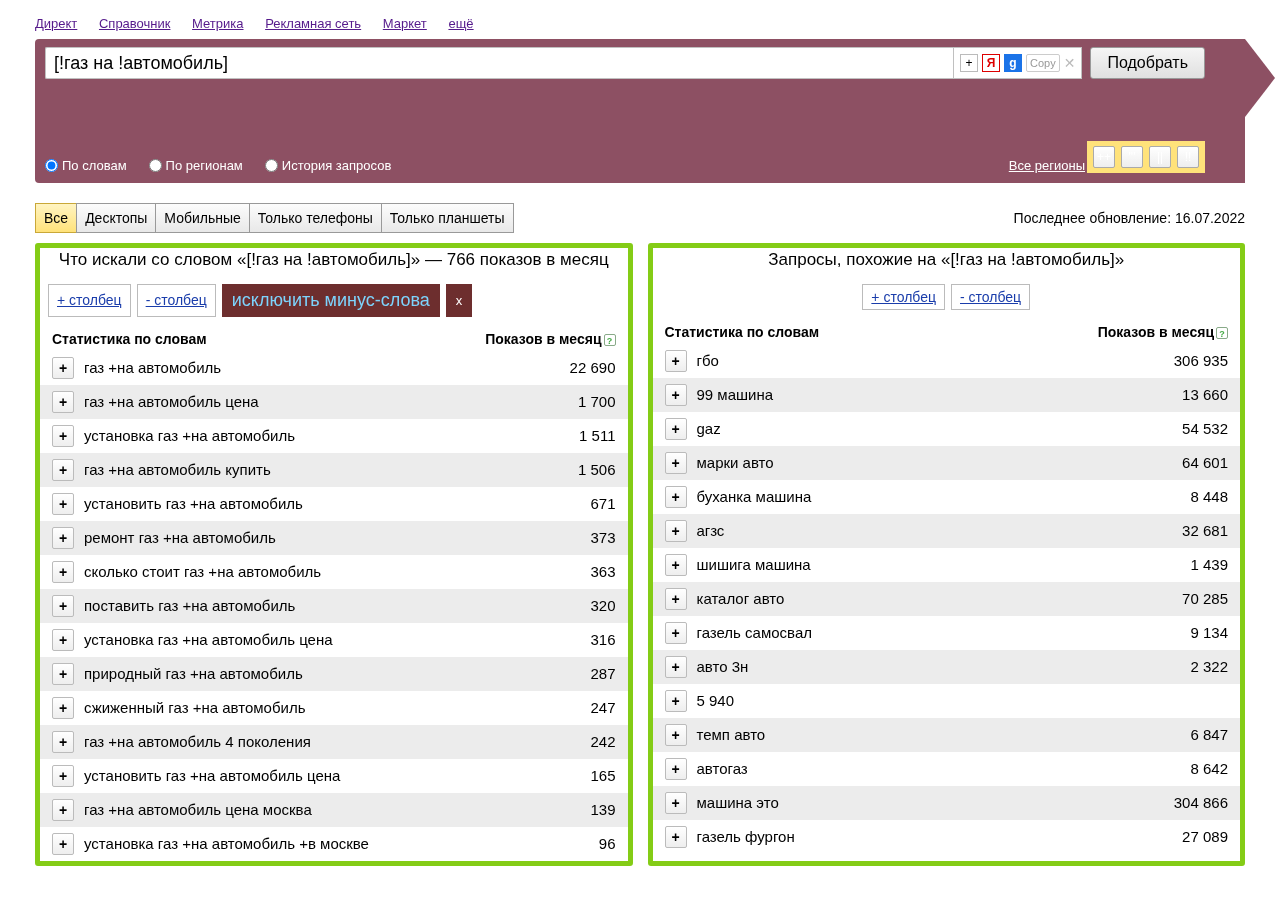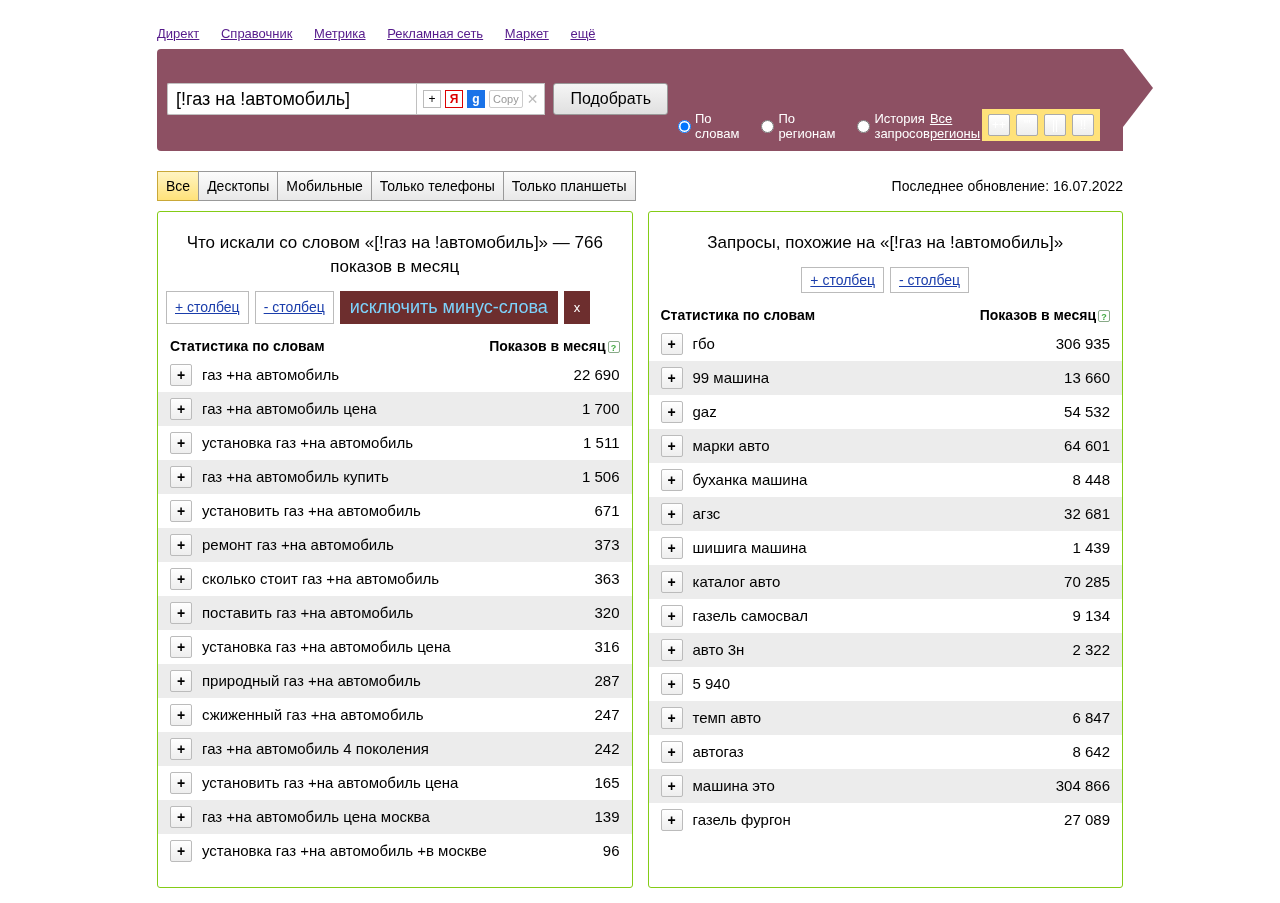--- a/index.html
+++ b/index.html
@@ -1,17 +1,17 @@
 <!DOCTYPE html>
 <html><head>
 <meta charset="utf-8">
 <style>
 *{box-sizing:border-box;margin:0;padding:0}
 body{font-family:Arial,sans-serif;font-size:14px;color:#000;background:#fff;width:1280px}
-.container{width:966px;margin:18px auto}
+.container{width:1210px;margin:8px auto}
 .top-links{padding:8px 0;font-size:13px}
 .top-links a{color:#551a8b;text-decoration:underline;margin-right:18px}
 .search-header{background:#8d5063;border-radius:4px 0 0 4px;padding:8px 10px 10px;display:flex;gap:10px;position:relative}
 .srow{display:flex;align-items:center;width:100%}
 .search-input{flex:1;height:32px;padding:0 8px;font-size:18px;border:1px solid #c0c0c0;border-right:0;border-radius:2px 0 0 2px;background:#fff}
 .sicons{display:flex;height:32px;background:#fff;border:1px solid #c0c0c0;align-items:center;padding:0 6px;gap:4px}
 .ibtn{width:18px;height:18px;background:#fff;border:1px solid #bbb;display:flex;align-items:center;justify-content:center;font-size:12px;cursor:pointer}
 .ibtn.y{background:#fff;font-weight:bold;color:#d00;border:1px solid #d00}
 .ibtn.y span{color:#d00}
 .ibtn.g{background:#1a73e8;color:#fff;font-weight:bold;border:0}
@@ -27,21 +27,21 @@
 .arrow-tail:after{content:"";position:absolute;right:-30px;top:0;width:0;height:0;border-left:30px solid #8d5063;border-top:39px solid transparent;border-bottom:39px solid transparent}
 .tools{background:#ffe27a;padding:5px 6px;display:flex;gap:6px;height:fit-content;align-self:flex-start;margin-top:48px;margin-left:-10px;z-index:2;position:relative}
 .tbtn{width:22px;height:22px;background:linear-gradient(#fff,#eee);border:1px solid #aaa;border-radius:2px;display:flex;align-items:center;justify-content:center;font-size:12px;cursor:pointer}
 .tabs-row{display:flex;align-items:center;margin-top:20px}
 .tabs{display:flex}
 .tab{padding:6px 8px;border:1px solid #999;background:linear-gradient(#fcfcfc,#e8e8e8);cursor:pointer;font-size:14px;margin-left:-1px}
 .tab.active{background:linear-gradient(#fff4c2,#ffe27a);border-color:#c9a838}
 .tab:first-child{margin-left:0}
 .updated{margin-left:auto;font-size:14px}
 .panels{display:flex;gap:15px;margin-top:10px}
-.panel{flex:1;border:1px solid #84cc16;border-radius:3px;padding:19px 0;min-width:0}
+.panel{flex:1;border:5px solid #84cc16;border-radius:3px;padding:0 0;min-width:0}
 .ptitle{text-align:center;font-size:17px;font-weight:normal;padding:0 12px;line-height:1.4}
 .controls{display:flex;gap:6px;justify-content:flex-start;padding:12px 8px 10px;}
 .panel:nth-child(2) .controls{justify-content:center}
 .col-btn{padding:4px 8px;border:1px solid #bbb;background:#fff;font-size:14px;cursor:pointer}
 .col-btn a{color:#1a3dab;text-decoration:underline}
 .minus-btn{background:#6d2e2e;color:#7dd3fc;padding:6px 10px;border:0;cursor:pointer;font-size:18px}
 .x-btn{background:#6d2e2e;color:#fff;padding:6px 10px;border:0;cursor:pointer;font-size:13px}
 .thead{display:flex;justify-content:space-between;padding:4px 12px;font-weight:bold;font-size:14px;align-items:center}
 .thead .help{display:inline-block;width:12px;height:12px;border:1px solid #8a8;border-radius:2px;font-size:9px;text-align:center;line-height:12px;color:#4a4;margin-left:2px}
 .row{display:flex;align-items:center;padding:6px 12px;font-size:15px}
@@ -59,21 +59,21 @@
   <div class="top-links">
     <a href="#">Директ</a>
     <a href="#">Справочник</a>
     <a href="#">Метрика</a>
     <a href="#">Рекламная сеть</a>
     <a href="#">Маркет</a>
     <a href="#">ещё</a>
   </div>
 
   <div class="arrow-wrap">
-    <div class="search-header" style="flex:1;flex-direction:row">
+    <div class="search-header" style="flex:1;flex-direction:column">
       <div class="srow">
         <input class="search-input" value="[!газ на !автомобиль]" style="">
         <div class="sicons">
           <div class="ibtn">+</div>
           <div class="ibtn y">
               <span>Я</span>
             </div>
           <div class="ibtn g">g</div>
           <div class="copy">Copy</div>
           <div class="clear">✕</div>

